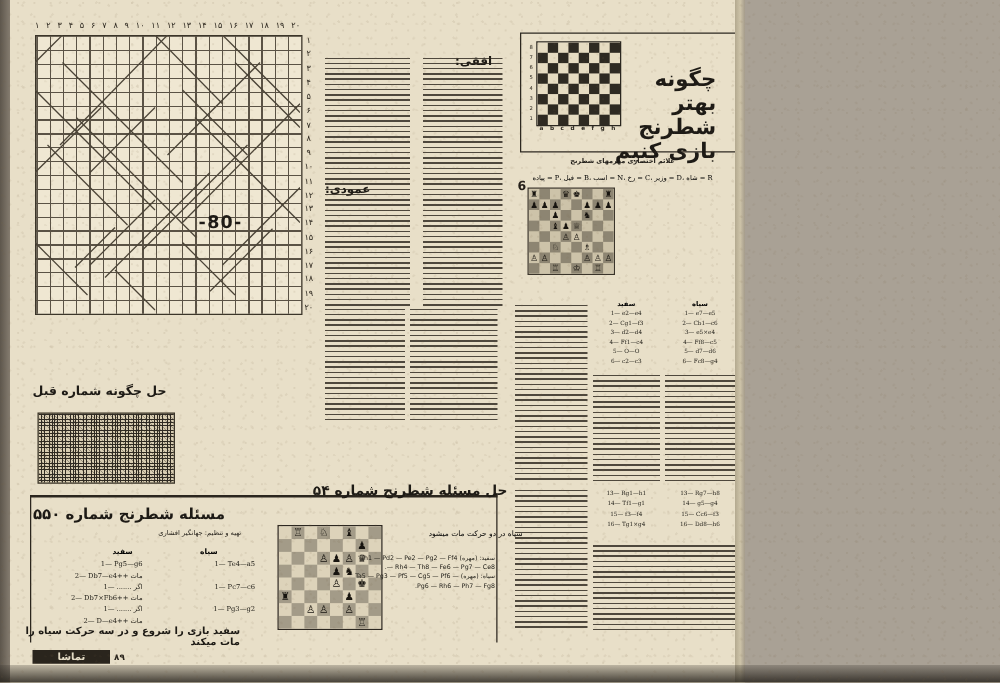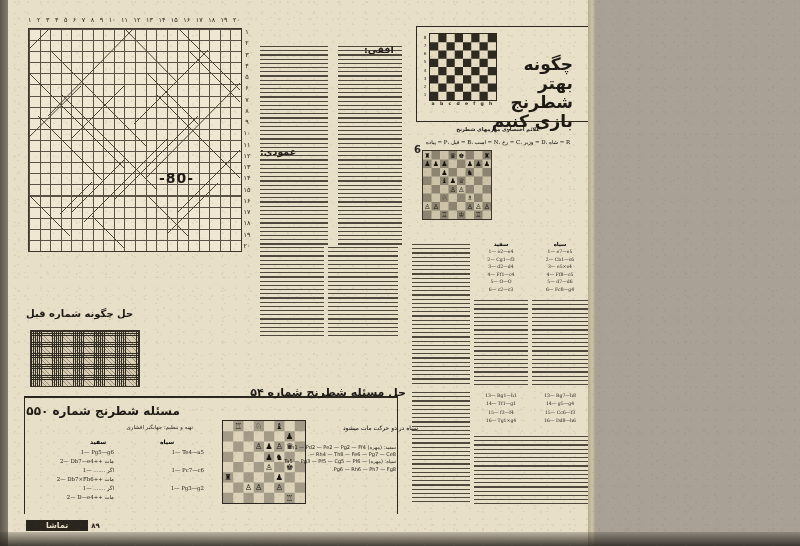--- a/index.html
+++ b/index.html
@@ -293,20 +293,21 @@
           <text x="56.375" y="59.245000000000005" font-size="8.405" text-anchor="middle" fill="#17140f">♟</text>
           <text x="25.625" y="69.495" font-size="8.405" text-anchor="middle" fill="#17140f">♙</text>
           <text x="35.875" y="69.495" font-size="8.405" text-anchor="middle" fill="#17140f">♙</text>
           <text x="56.375" y="69.495" font-size="8.405" text-anchor="middle" fill="#17140f">♙</text>
           <text x="66.625" y="79.745" font-size="8.405" text-anchor="middle" fill="#17140f">♖</text>
         </svg></div>
     <div id="p550-moves">
       <div>سفید: (مهره) Th1 — Pd2 — Pe2 — Pg2 — Ff4 — Rh4 — Th8 — Fe6 — Pg7 — Ce8.</div>
       <div>سیاه: (مهره) Ta5 — Pg3 — Pf5 — Cg5 — Pf6 — Pg6 — Rh6 — Ph7 — Fg8.</div>
     </div>
+    <div class="ttl rtl" id="p550-foot">سفید بازی را شروع و در سه حرکت سیاه را مات میکند</div>
 
     <div class="ttl rtl" id="sol54-title">حل مسئله شطرنج شماره ۵۴</div>
     <div class="rtl" id="sol54-sub">سیاه در دو حرکت مات میشود</div>
     <div class="mv-head rtl" id="mv-white-head">سفید</div>
     <div class="mv-head rtl" id="mv-black-head">سیاه</div>
     <div class="mv-col" id="mv-white">
       <div>1— Pg5—g6</div>
       <div>2— Db7—e4++ مات</div>
       <div>1— ....... اگر</div>
       <div>2— Db7×Fb6++ مات</div>

